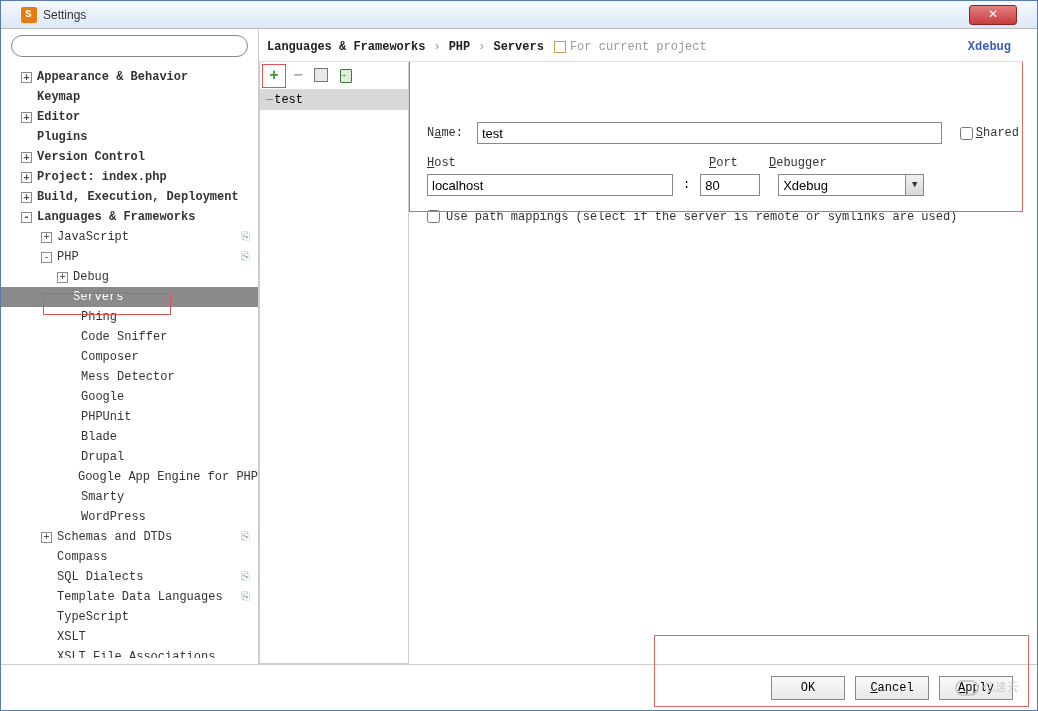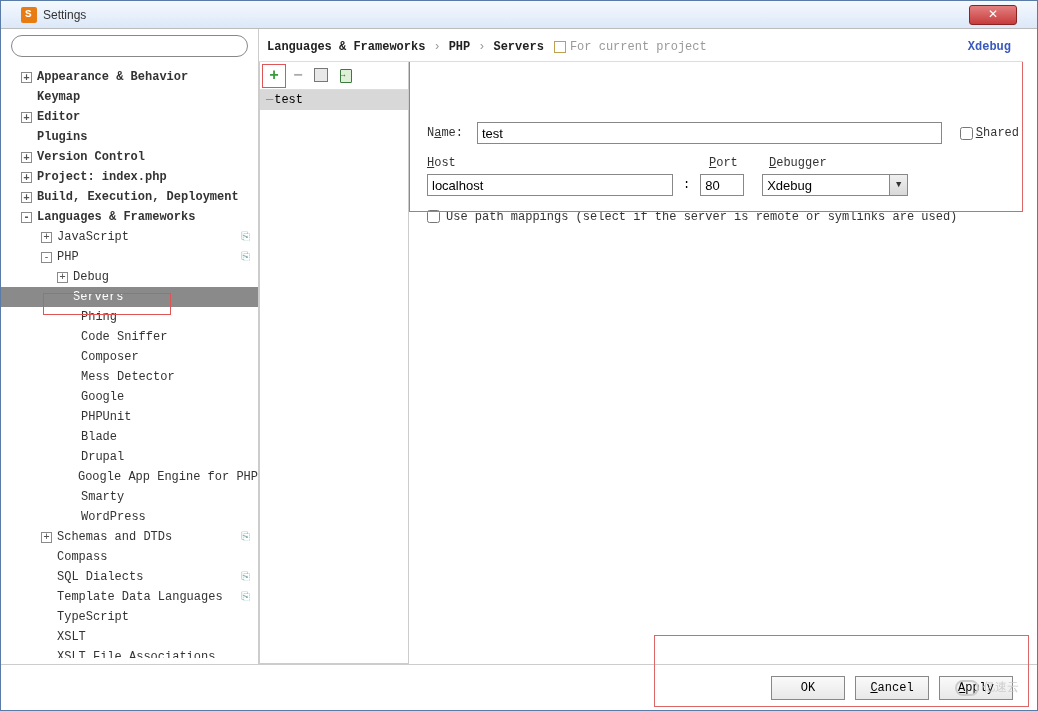--- a/index.html
+++ b/index.html
@@ -60,21 +60,21 @@
   input[type=text], select { border: 1px solid #888; background: white; height: 22px; padding: 0 4px; font-family: Arial, sans-serif; font-size: 13px; }
   .name-input { flex: 1; margin-right: 18px; }
   .shared-wrap { display: flex; align-items: center; }
   .shared-wrap input { margin-right: 3px; }
   .hdr-row { display: flex; margin-bottom: 4px; }
   .hdr-row .h1 { width: 260px; }
   .hdr-row .h2 { width: 60px; }
   .host-row { display: flex; align-items: center; margin-bottom: 14px; }
   .host-input { width: 246px; }
   .colon { margin: 0 10px; }
-  .port-input { width: 44px; margin-right: 18px; }
+  .port-input { width: 60px; margin-right: 18px; }
   .debugger-sel { width: 146px; height: 22px; }
   .path-row { display: flex; align-items: flex-start; }
   .path-row input { margin-right: 6px; }
   .bottom { height: 46px; border-top: 1px solid #ccc; display: flex; align-items: center; justify-content: flex-end; padding: 0 24px; gap: 10px; background: white; position: relative; }
   .btn { min-width: 74px; height: 24px; border: 1px solid #888; background: linear-gradient(#fafafa,#e8e8e8); font-family: 'Courier New', monospace; cursor: pointer; }
   .btn u { text-decoration: underline; }
   .redbox-bottom { position:absolute; right:8px; top:-30px; width:375px; height:72px; border:1px solid #d66; pointer-events:none;}
   .watermark { position:absolute; right:18px; bottom:14px; color:#ccc; font-family: Arial; font-size:14px; display:flex; align-items:center; gap:4px; pointer-events:none;}
   .watermark .cloud { width:24px; height:16px; border:2px solid #ccc; border-radius:10px; position:relative;}
   select { appearance: none; background: white; }

